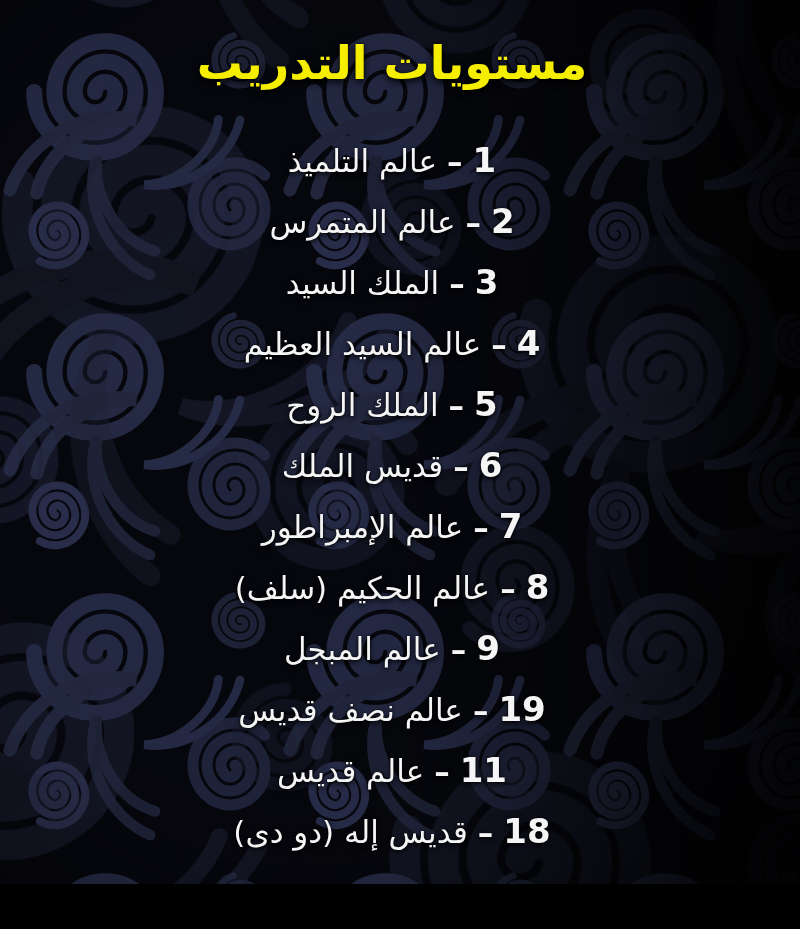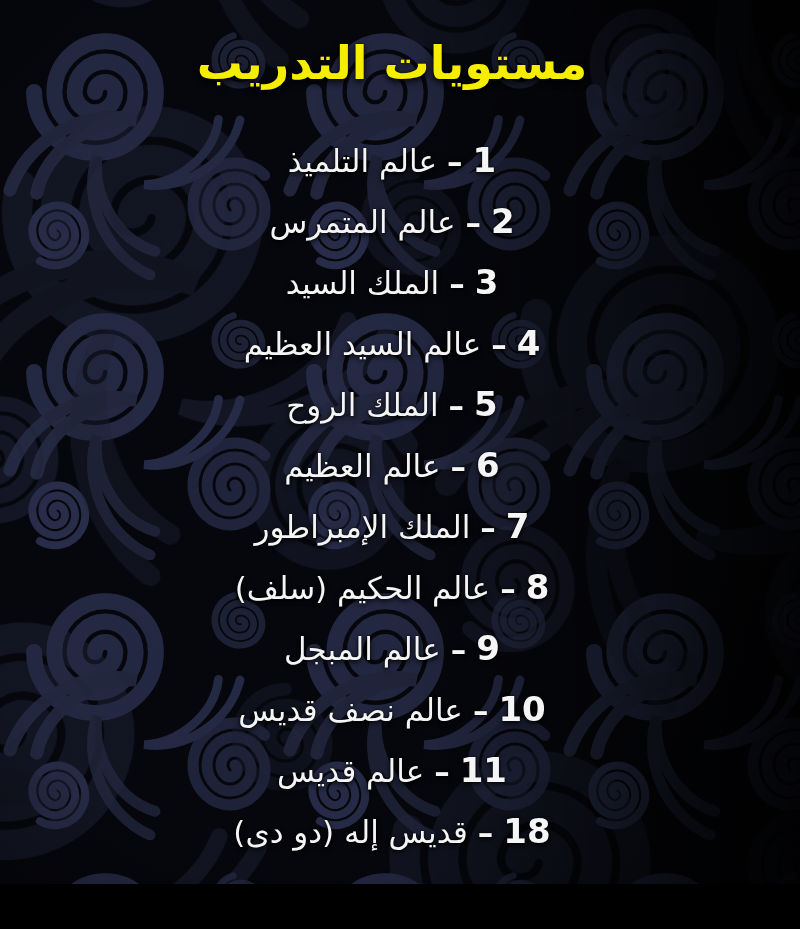--- a/index.html
+++ b/index.html
@@ -119,37 +119,37 @@
 
       <li class="level" dir="rtl">
         <span class="num">4</span><span class="sep">–</span><span class="lbl">عالم السيد العظيم</span>
       </li>
 
       <li class="level" dir="rtl">
         <span class="num">5</span><span class="sep">–</span><span class="lbl">الملك الروح</span>
       </li>
 
       <li class="level" dir="rtl">
-        <span class="num">6</span><span class="sep">–</span><span class="lbl">عالم العظيم</span>
+        <span class="num">6</span><span class="sep">–</span><span class="lbl">قديس الملك</span>
       </li>
 
       <li class="level" dir="rtl">
-        <span class="num">7</span><span class="sep">–</span><span class="lbl">الملك الإمبراطور</span>
+        <span class="num">7</span><span class="sep">–</span><span class="lbl">عالم الإمبراطور</span>
       </li>
 
       <li class="level" dir="rtl">
         <span class="num">8</span><span class="sep">–</span><span class="lbl">عالم الحكيم (سلف)</span>
       </li>
 
       <li class="level" dir="rtl">
         <span class="num">9</span><span class="sep">–</span><span class="lbl">عالم المبجل</span>
       </li>
 
       <li class="level" dir="rtl">
-        <span class="num">10</span><span class="sep">–</span><span class="lbl">عالم نصف قديس</span>
+        <span class="num">19</span><span class="sep">–</span><span class="lbl">عالم نصف قديس</span>
       </li>
 
       <li class="level" dir="rtl">
         <span class="num">11</span><span class="sep">–</span><span class="lbl">عالم قديس</span>
       </li>
 
       <li class="level" dir="rtl">
         <span class="num">18</span><span class="sep">–</span><span class="lbl">قديس إله (دو دى)</span>
       </li>
 

